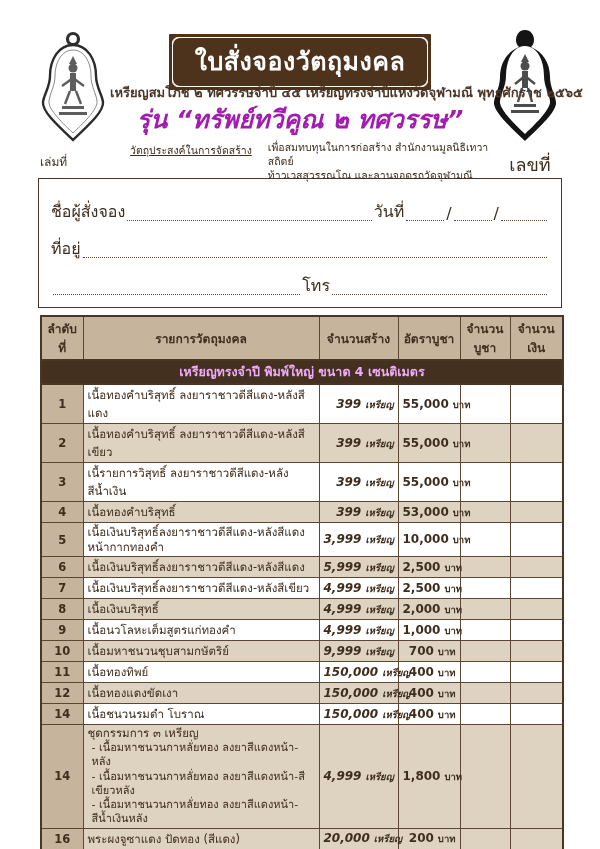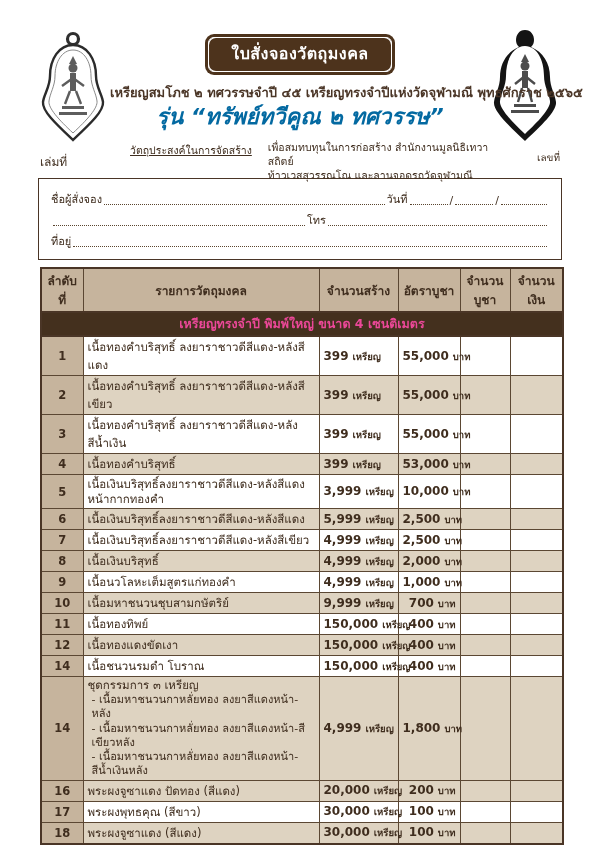--- a/index.html
+++ b/index.html
@@ -8,63 +8,63 @@
   .page { position:relative; width:600px; height:849px; background:#fff; overflow:hidden; }
 
   
   .header { position:relative; height:140px; }
   .amulet { position:absolute; top:30px; width:84px; height:118px; }
   .amulet.left  { left:31px; }
   .amulet.right { left:483px; }
 
   .banner-wrap { position:absolute; left:0; right:0; top:34px; text-align:center; }
   .banner { display:inline-block; position:relative; background:#4d331c; color:#fff;
-            border-radius:9px; padding:7px 26px 9px; font-size:16px; font-weight:bold;
+            border-radius:1px; padding:7px 26px 9px; font-size:25px; font-weight:bold;
             letter-spacing:.5px; }
   .banner::before { content:""; position:absolute; inset:3px; border:1.4px solid #fff;
             border-radius:6px; pointer-events:none; }
   .banner .corner { position:absolute; width:10px; height:10px; border:1.4px solid #fff; }
   .banner .c-tl { left:3px;  top:3px;    border-right:none; border-bottom:none; border-top-left-radius:8px; }
   .banner .c-tr { right:3px; top:3px;    border-left:none;  border-bottom:none; border-top-right-radius:8px; }
   .banner .c-bl { left:3px;  bottom:3px; border-right:none; border-top:none;    border-bottom-left-radius:8px; }
   .banner .c-br { right:3px; bottom:3px; border-left:none;  border-top:none;    border-bottom-right-radius:8px; }
 
   .subtitle { position:absolute; left:110px; right:110px; top:82px; text-align:left;
               font-size:13px; font-weight:bold; color:#4a3526; white-space:nowrap; }
   .series   { position:absolute; left:0; right:0; top:99px; text-align:center;
-              font-size:22px; font-weight:bold; font-style:italic; color:#0369a1; }
+              font-size:25px; font-weight:bold; font-style:italic; color:#a21caf; }
 
   
   .meta { display:flex; align-items:flex-start; margin:0 40px; height:36px; }
   .meta .book { width:90px; font-size:12px; padding-top:12px; }
   .meta .purpose { flex:1; display:flex; gap:16px; justify-content:center; font-size:10.5px; line-height:1.35; }
   .meta .purpose .plabel { text-decoration:underline; padding-top:3px; white-space:nowrap; }
-  .meta .number { width:60px; font-size:10px; text-align:right; padding-top:10px; }
+  .meta .number { width:60px; font-size:18px; text-align:center; padding-top:10px; }
 
   
   .order-box { margin:2px 38px 0; border:1.6px solid #4a3526; padding:8px 12px 9px; }
-  .fline { display:flex; align-items:flex-end; font-size:11px; height:21px; }
+  .fline { display:flex; align-items:flex-end; font-size:16px; height:21px;margin-top:16px; }
   .dots { flex:1; border-bottom:1.2px dotted #5a452f; margin:0 2px 3px; min-width:14px; }
   .dots.fix38 { flex:none; width:38px; }
   .dots.fix46 { flex:none; width:46px; }
   .slash { margin-bottom:1px; }
 
   
   table.main { border-collapse:collapse; table-layout:fixed; width:522px; margin:7px 0 0 40px;
                border:2px solid #4a3526; }
   table.main td, table.main th { border:1px solid #5b4733; font-size:11.5px; vertical-align:middle;
                padding:1px 4px; }
   table.main th { background:#c6b49d; font-size:12px; font-weight:bold; height:23px; padding:2px 2px; }
-  tr.band td { background:#44301e; color:#ec4899; text-align:center; font-weight:bold;
+  tr.band td { background:#44301e; color:#f0abfc; text-align:center; font-weight:bold;
                font-size:12.5px; height:23px; border-top:2px solid #4a3526; border-bottom:2px solid #4a3526; }
   td.num   { background:#c6b49d; text-align:center; font-weight:bold; font-size:13.5px; }
   tr.even td.item, tr.even td.qty, tr.even td.price, tr.even td.blank, tr.even td.note { background:#ded3c1; }
   tr.odd  td.item, tr.odd  td.qty, tr.odd  td.price, tr.odd  td.blank, tr.odd  td.note { background:#ffffff; }
   td.item { padding-left:7px; }
-  td.qty  { padding-right:5px; white-space:nowrap; }
+  td.qty  { text-align:right; padding-right:5px; white-space:nowrap;font-style:italic; }
   td.price{ text-align:right; padding-right:9px; white-space:nowrap;margin-left:20px; }
   .v { font-weight:bold; font-size:12px; }
   .u { font-size:9.5px; margin-left:4px; font-weight:bold; }
   tr.h18 { height:18px; }
   tr.h34 { height:34px; }
   tr.h70 { height:70px; }
   td.item .l2 { line-height:1.3; }
   td.item .sub { font-size:11px; line-height:1.3; padding-left:4px; }
 </style>
 </head>
@@ -134,26 +134,26 @@
       <span>ชื่อผู้สั่งจอง</span>
       <span class="dots"></span>
       <span>วันที่</span>
       <span class="dots fix38"></span>
       <span class="slash">/</span>
       <span class="dots fix38"></span>
       <span class="slash">/</span>
       <span class="dots fix46"></span>
     </div>
     <div class="fline">
+      <span>ที่อยู่</span>
+      <span class="dots"></span>
+    </div>
+    <div class="fline">
       <span class="dots" style="flex:1.15"></span>
       <span>โทร</span>
-      <span class="dots"></span>
-    </div>
-    <div class="fline">
-      <span>ที่อยู่</span>
       <span class="dots"></span>
     </div>
   </div>
 
   <table class="main">
     <colgroup>
       <col style="width:42px">
         <col style="width:236px">
         <col style="width:79px">
       <col style="width:62px">
@@ -184,21 +184,21 @@
     <tr class="even h18">
       <td class="num">2</td>
       <td class="item">เนื้อทองคำบริสุทธิ์ ลงยาราชาวดีสีแดง-หลังสีเขียว</td>
       <td class="qty"><span class="v">399</span><span class="u">เหรียญ</span></td>
       <td class="price"><span class="v">55,000</span><span class="u">บาท</span></td>
       <td class="blank"></td>
       <td class="blank"></td>
     </tr>
     <tr class="odd h18">
       <td class="num">3</td>
-      <td class="item">เนื้อทองคำบริสุทธิ์ ลงยาราชาวดีสีแดง-หลังสีน้ำเงิน</td>
+      <td class="item">เนื้รายการวิสุทธิ์ ลงยาราชาวดีสีแดง-หลังสีน้ำเงิน</td>
       <td class="qty"><span class="v">399</span><span class="u">เหรียญ</span></td>
       <td class="price"><span class="v">55,000</span><span class="u">บาท</span></td>
       <td class="blank"></td>
       <td class="blank"></td>
     </tr>
     <tr class="even h18">
       <td class="num">4</td>
       <td class="item">เนื้อทองคำบริสุทธิ์</td>
       <td class="qty"><span class="v">399</span><span class="u">เหรียญ</span></td>
       <td class="price"><span class="v">53,000</span><span class="u">บาท</span></td>

